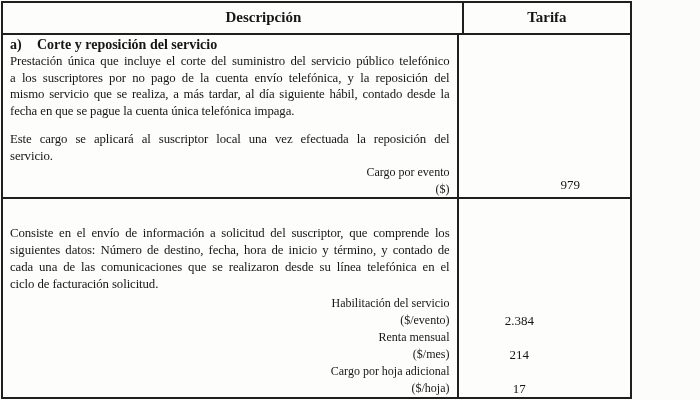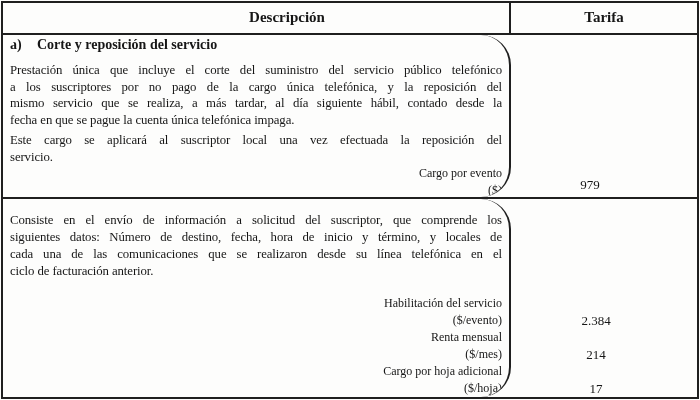--- a/index.html
+++ b/index.html
@@ -6,58 +6,58 @@
   .page {
     width:700px; height:400px;
     background:#fcfcfb;
     font-family:"Liberation Serif","DejaVu Serif",serif;
     color:#161616;
     position:relative;
     overflow:hidden;
   }
   .table {
     position:absolute; left:1px; top:1px;
-    width:698px; height:398px;
+    width:631px; height:398px;
     box-sizing:border-box;
     border:2px solid #1f1f1f;
     display:flex; flex-direction:column;
     background:#fdfdfc;
   }
   .row { display:flex; box-sizing:border-box; }
   .thead { height:32px; border-bottom:2px solid #1f1f1f; }
   .row-a { height:164px; border-bottom:2px solid #1f1f1f; }
   .row-b { height:200px; }
 
   .cell { box-sizing:border-box; }
   .c-desc { width:508px; border-right:2px solid #1f1f1f; }
   .c-tariff { width:186px; }
 
   .th { display:flex; align-items:center; justify-content:center;
         font-weight:bold; font-size:15px; }
   .th-desc { padding-left:62px; }   
   .th-tariff { }
 
-  .desc { padding:2px 7px 0 7px; display:flex; flex-direction:column; overflow:hidden;border-radius:30px; }
+  .desc { padding:2px 7px 0 7px; display:flex; flex-direction:column; overflow:hidden; }
   .sec-a .desc, .sec-a .tariff { line-height:16.5px; }
   .sec-b .desc, .sec-b .tariff { line-height:17px; }
 
   .sec-title { font-weight:bold; font-size:14px; white-space:nowrap; }
   .marker { display:inline-block; width:27px; }
 
-  .para { margin-top:9px; font-size:12.8px; }
-  .sec-b .para { margin-top:11px; }
-  .para + .para { margin-top:4px; }
+  .para { font-size:12.8px; }
+  .sec-b .para { margin-top:24px; }
+  .para + .para { margin-top:12px; }
   .jl { text-align:justify; text-align-last:justify; letter-spacing:-0.1px; white-space:normal; }
   .jl.end { text-align:center; text-align-last:left; }
 
   .labels { margin-top:auto; text-align:right; font-size:12px; }
   .sec-a .labels { padding-bottom:1px; }
 
-  .tariff { display:flex; flex-direction:column; align-items:center;
-            padding-right:28px; font-size:13px; }
+  .tariff { display:flex; flex-direction:column; align-items:flex-end;
+            padding-right:50px; font-size:13px; }
   .tariff-a { justify-content:flex-end; padding-bottom:3px; }
   .vstack { margin-top:auto; width:100%;margin-left:12px; }
   .pair { height:34px; display:flex; align-items:flex-end; justify-content:center; }
 </style>
 </head>
 <body>
 
 <div class="page">
   <div class="table">
 
@@ -66,21 +66,21 @@
       <div class="cell c-tariff th th-tariff">Tarifa</div>
     </div>
 
     <div class="row row-a sec-a">
       <div class="cell c-desc desc">
         <div class="sec-title">
           <span class="marker">a)</span><span>Corte y reposición del servicio</span>
         </div>
         <div class="para">
           <div class="jl">Prestación única que incluye el corte del suministro del servicio público telefónico</div>
-          <div class="jl">a los suscriptores por no pago de la cargo única telefónica, y la reposición del</div>
+          <div class="jl">a los suscriptores por no pago de la cuenta envío telefónica, y la reposición del</div>
           <div class="jl">mismo servicio que se realiza, a más tardar, al día siguiente hábil, contado desde la</div>
           <div class="jl end">fecha en que se pague la cuenta única telefónica impaga.</div>
         </div>
         <div class="para">
           <div class="jl">Este cargo se aplicará al suscriptor local una vez efectuada la reposición del</div>
           <div class="jl end">servicio.</div>
         </div>
         <div class="labels">
           <div class="lab">Cargo por evento</div>
           <div class="lab">($)</div>
@@ -88,23 +88,23 @@
       </div>
       <div class="cell c-tariff tariff tariff-a">
         <div class="tval">979</div>
       </div>
     </div>
 
     <div class="row row-b sec-b">
       <div class="cell c-desc desc">
         <div class="para">
           <div class="jl">Consiste en el envío de información a solicitud del suscriptor, que comprende los</div>
-          <div class="jl">siguientes datos: Número de destino, fecha, hora de inicio y término, y locales de</div>
+          <div class="jl">siguientes datos: Número de destino, fecha, hora de inicio y término, y contado de</div>
           <div class="jl">cada una de las comunicaciones que se realizaron desde su línea telefónica en el</div>
-          <div class="jl end">ciclo de facturación anterior.</div>
+          <div class="jl end">ciclo de facturación solicitud.</div>
         </div>
         <div class="labels">
           <div class="lab">Habilitación del servicio</div>
           <div class="lab">($/evento)</div>
           <div class="lab">Renta mensual</div>
           <div class="lab">($/mes)</div>
           <div class="lab">Cargo por hoja adicional</div>
           <div class="lab">($/hoja)</div>
         </div>
       </div>

